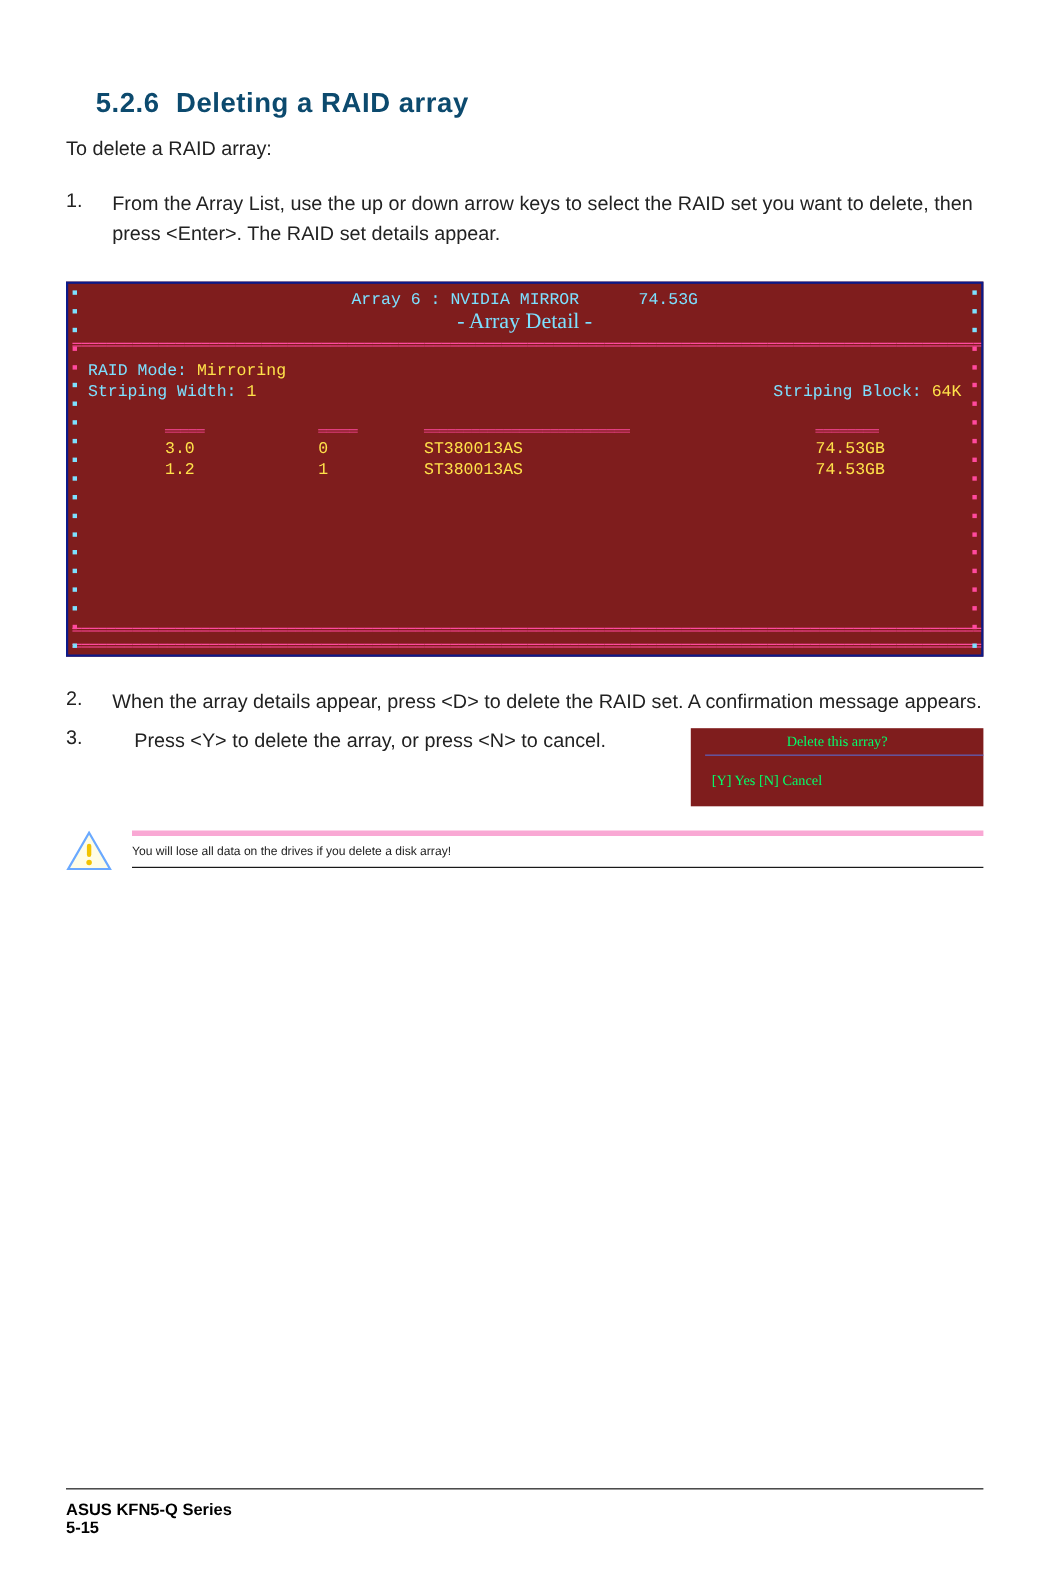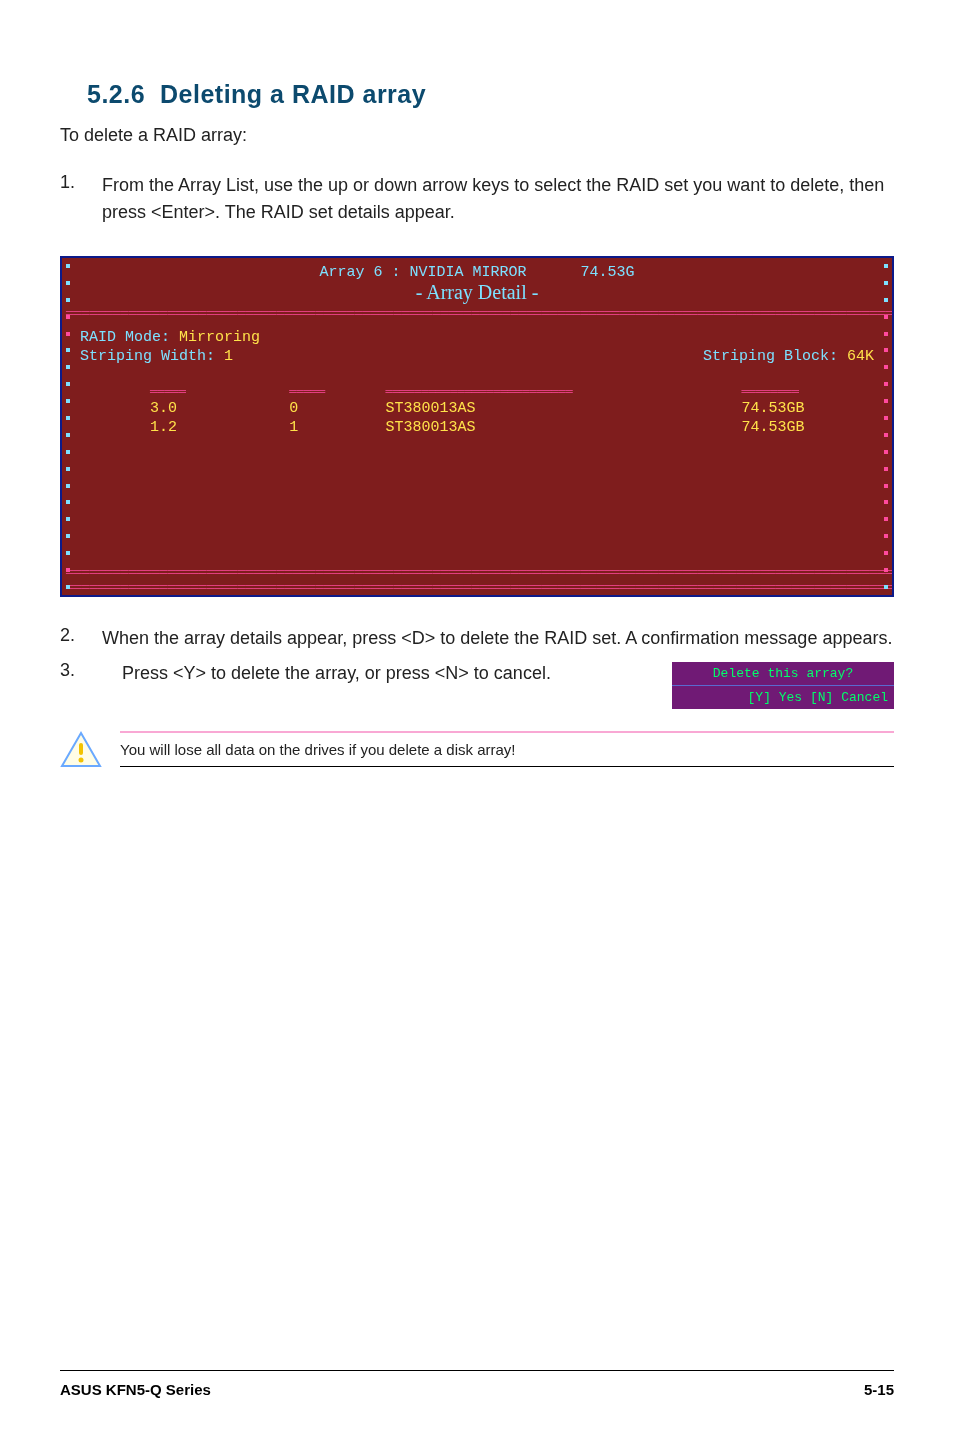--- a/index.html
+++ b/index.html
@@ -126,69 +126,71 @@
       margin: 0 auto;
     }
     .side-dots .blue { background: #7de0ff; }
     .step3-wrap {
       display: flex;
       align-items: flex-start;
       gap: 20px;
     }
     .step3-left { flex: 1; }
     .confirm-box {
-      background: #701a75;
-      font-family: Liberation Mono, monospace;
+      background: #7f1d1d;
+      font-family: Liberation Serif, serif;
       font-size: 13px;
       color: #fff;
-      width: 222px;
+      width: 266px;
       margin-top: 2px;
     }
     .confirm-box .cb-top {
       text-align: center;
       color: #00ff6a;
       padding: 4px 6px;
     }
     .confirm-box .cb-bot {
       border-top: 1px solid #5a6ad0;
-      text-align: right;
-      padding: 4px 6px;
+      text-align: left;
+      padding: 15px 6px;
       color: #00ff6a;
+      margin-left: 13px;
     }
     .warn-row {
       display: flex;
       align-items: flex-start;
       gap: 18px;
       margin-top: 22px;
     }
     .warn-icon {
       width: 42px; height: 38px;
       position: relative;
       flex-shrink: 0;
     }
     .warn-icon svg { width: 100%; height: 100%; }
     .warn-text {
-      font-size: 15px;
+      font-size: 11px;
       color: #222;
       border-bottom: 1px solid #000;
-      border-top: 2px solid #f9a8d4;
+      border-top: 5px solid #f9a8d4;
       padding: 8px 0;
       flex: 1;
     }
     .footer {
       position: absolute;
       bottom: 40px;
       left: 60px;
       right: 60px;
       display: flex;
       justify-content: space-between;
       border-top: 1px solid #000;
       padding-top: 10px;
       font-size: 15px;
       font-weight: bold;
+      flex-direction: column;
     }
   </style>
 </head>
 <body>
 
 <h2 class="section-title">
   <span>5.2.6</span>&nbsp;&nbsp;<span>Deleting a RAID array</span>
 </h2>
 
 <p class="intro">To delete a RAID array:</p>

